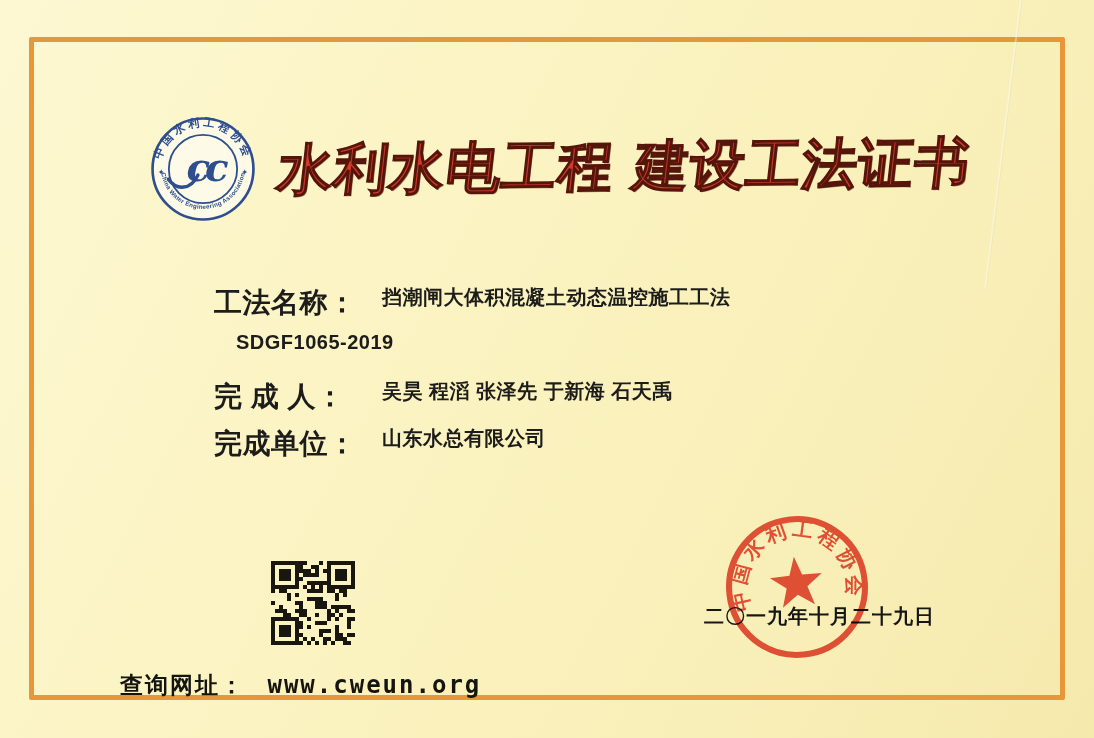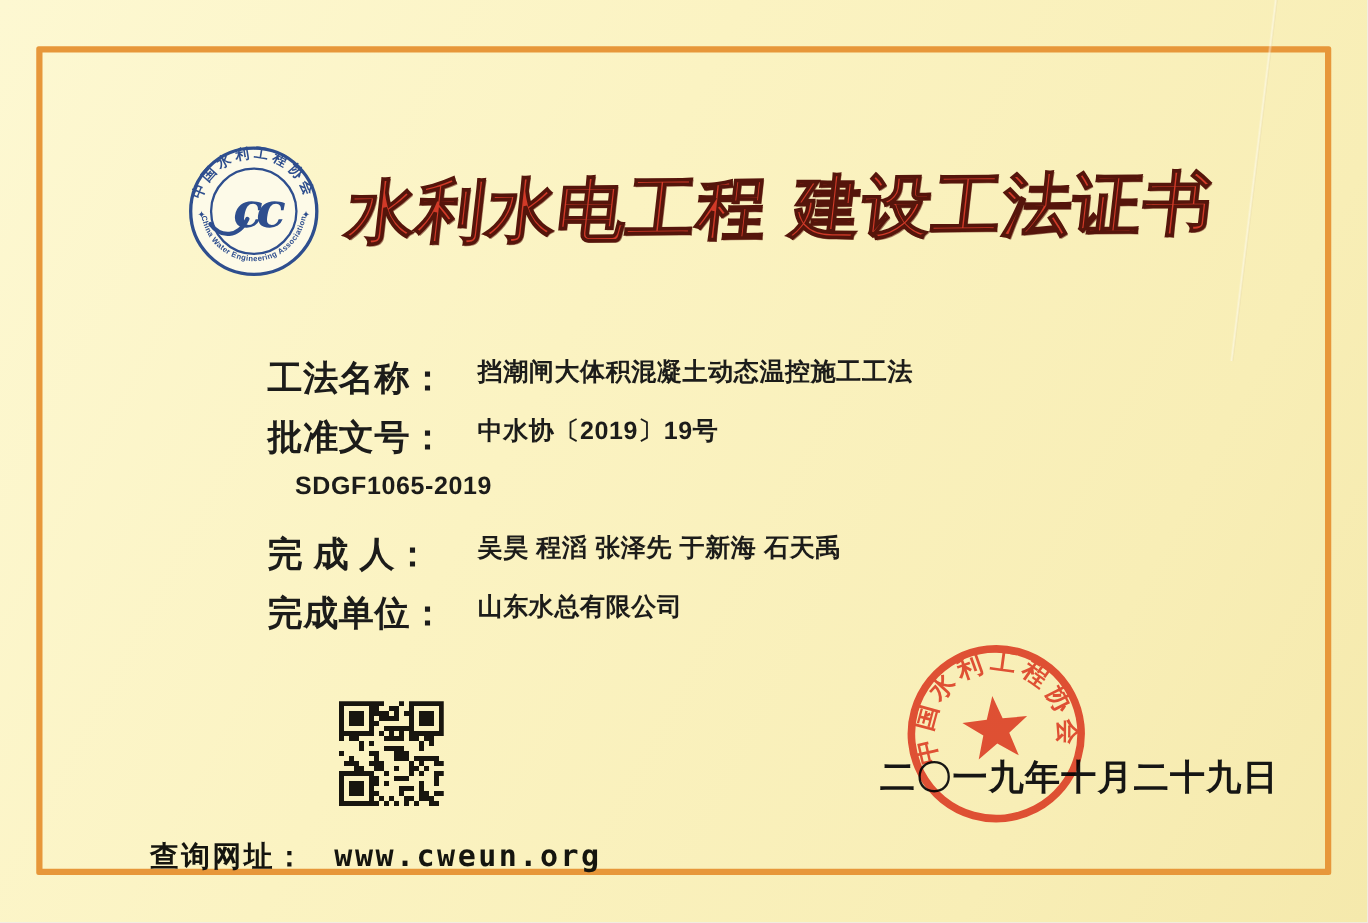--- a/index.html
+++ b/index.html
@@ -37,21 +37,21 @@
     font-size:28px;font-weight:700;color:#1c1c1a;width:146px;
     letter-spacing:.5px;white-space:nowrap;
   }
   .val{
     font-size:20px;font-weight:600;color:#1c1c1a;margin-left:22px;
     letter-spacing:.5px;white-space:nowrap;
   }
   .qr{position:absolute;left:271px;top:561px;width:84px;height:84px;}
   .date{
     position:absolute;left:704px;top:603px;z-index:2;
-    font-size:28px;font-weight:600;color:#161614;letter-spacing:1px;white-space:nowrap;
+    font-size:20px;font-weight:600;color:#161614;letter-spacing:1px;white-space:nowrap;
   }
   .seal{
     position:absolute;left:722px;top:512px;width:150px;height:150px;z-index:3;
     opacity:.87;mix-blend-mode:multiply;transform:rotate(-6deg);
     pointer-events:none;
   }
   .validity{
     position:absolute;left:812px;top:655px;z-index:2;
     font-size:18px;font-weight:700;color:#15150f;white-space:nowrap;
   }
@@ -90,24 +90,20 @@
       <path d="M18 62 C26 73 40 73 47 58" stroke="#2e4e8e" stroke-width="3.4" fill="none" stroke-linecap="round"></path>
     </svg>
   </div>
 
   <h1 class="title">水利水电工程 建设工法证书</h1>
 
   <div class="fields">
     <div class="row">
       <span class="lbl">工法名称：</span>
       <span class="val">挡潮闸大体积混凝土动态温控施工工法</span>
-    </div>
-    <div class="row">
-      <span class="lbl">批准文号：</span>
-      <span class="val">中水协〔2019〕19号</span>
     </div>
     <div class="row">
       <span class="val">SDGF1065-2019</span>
     </div>
     <div class="row">
       <span class="lbl">完 成 人：</span>
       <span class="val">吴昊 程滔 张泽先 于新海 石天禹</span>
     </div>
     <div class="row">
       <span class="lbl">完成单位：</span>

